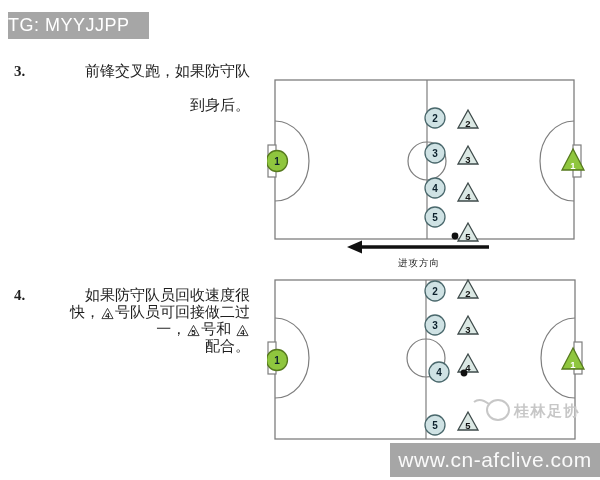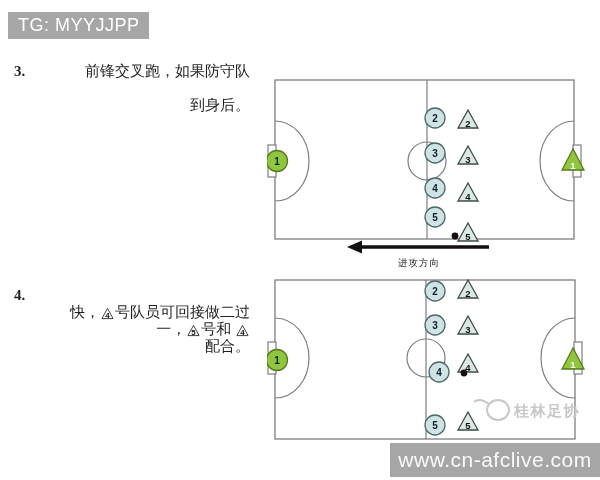--- a/index.html
+++ b/index.html
@@ -4,21 +4,21 @@
 <style>
   html,body{margin:0;padding:0;}
   body{
     width:600px;height:480px;position:relative;background:#ffffff;
     overflow:hidden;font-family:"Liberation Serif",serif;
   }
   .header-tag{
     position:absolute;left:8px;top:12px;width:141px;height:27px;
     background:#a6a6a6;color:#ffffff;
     font-family:"Liberation Sans",sans-serif;font-size:18px;line-height:27px;
-    padding-left:10px;box-sizing:border-box;letter-spacing:0.5px;
+    padding-left:0;box-sizing:border-box;letter-spacing:0.5px;
   }
   .instruction{
     position:absolute;left:14px;display:flex;color:#1f1f1f;
     font-size:15px;line-height:17px;
   }
   .instruction .num{
     width:31px;flex:0 0 31px;font-weight:600;
   }
   .instruction .itext{
     width:205px;
@@ -47,21 +47,21 @@
   <span>TG: MYYJJPP</span>
 </div>
 
 <div class="instruction" id="item3">
   <span class="num">3.</span>
   <div class="itext" id="item3-text"><span>前锋交叉跑，如果防守队</span><br><br><span>到身后。</span></div>
 </div>
 
 <div class="instruction" id="item4">
   <span class="num">4.</span>
-  <div class="itext" id="item4-text"><br><span>快，</span><span class="inline-tri"><svg width="13" height="13" viewBox="0 0 14 13">
+  <div class="itext" id="item4-text"><span>如果防守队员回收速度很</span><br><span>快，</span><span class="inline-tri"><svg width="13" height="13" viewBox="0 0 14 13">
           <polygon points="7,1 1,12 13,12" fill="none" stroke="#333" stroke-width="1"></polygon>
           <text x="7" y="11.5" text-anchor="middle" font-size="8.5" font-weight="bold" font-family="Liberation Sans, sans-serif" fill="#111">4</text>
         </svg></span><span>号队员可回接做二过</span><br><span>一，</span><span class="inline-tri"><svg width="13" height="13" viewBox="0 0 14 13">
           <polygon points="7,1 1,12 13,12" fill="none" stroke="#333" stroke-width="1"></polygon>
           <text x="7" y="11.5" text-anchor="middle" font-size="8.5" font-weight="bold" font-family="Liberation Sans, sans-serif" fill="#111">5</text>
         </svg></span><span>号和 </span><span class="inline-tri"><svg width="13" height="13" viewBox="0 0 14 13">
           <polygon points="7,1 1,12 13,12" fill="none" stroke="#333" stroke-width="1"></polygon>
           <text x="7" y="11.5" text-anchor="middle" font-size="8.5" font-weight="bold" font-family="Liberation Sans, sans-serif" fill="#111">4</text>
         </svg></span><br><span>配合。</span></div>
 </div>

